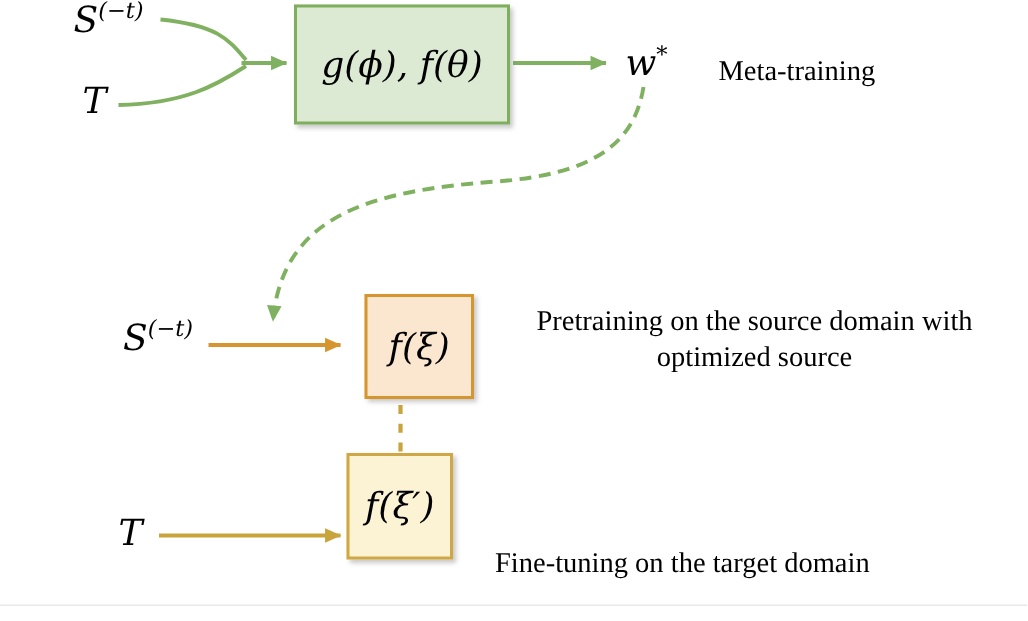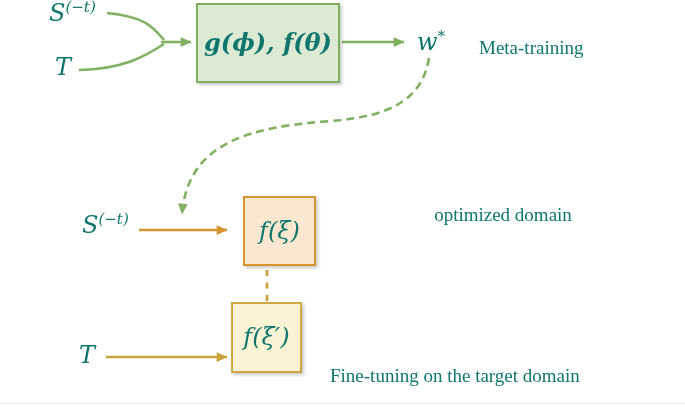--- a/index.html
+++ b/index.html
@@ -2,21 +2,21 @@
 <html><head>
 <meta charset="utf-8">
 <style>
   html,body{margin:0;padding:0;background:#ffffff;}
   .stage{
     position:relative;
     width:685px;height:414px;
     background:#ffffff;
     overflow:hidden;
     font-family:"Liberation Serif", serif;
-    color:#0f766e;
+    color:#000000;
   }
   .stage svg{position:absolute;left:0;top:0;z-index:1;}
   .abs{position:absolute;z-index:2;white-space:nowrap;}
   .math{
     font-family:"DejaVu Serif","Liberation Serif",serif;
     font-style:italic;
     font-size:24px;
     line-height:1.1;
   }
   .math sup{font-size:15px;font-style:italic;line-height:0;}
@@ -26,21 +26,21 @@
     line-height:24px;
   }
   .node{
     position:absolute;z-index:2;
     display:flex;align-items:center;justify-content:center;
     box-shadow:2px 2px 3px rgba(120,120,120,0.4);
   }
   .node .math{font-size:24px;}
   .box-meta{
     left:196px;top:3px;width:140px;height:76px;
-    background:#dcead3;border:2.5px solid #7fae5f;font-weight:bold;
+    background:#dcead3;border:2.5px solid #7fae5f;
   }
   .box-pretrain{
     left:243px;top:196px;width:69px;height:66px;
     background:#fbe7cf;border:2.5px solid #d6952e;
   }
   .box-finetune{
     left:231px;top:302px;width:67px;height:67px;
     background:#fbf3d4;border:2.5px solid #cfa845;
   }
   .pretrain-caption{
@@ -92,21 +92,22 @@
 
   <div class="abs caption" style="left:479px;top:36px;">Meta-training</div>
 
   <div class="abs math" style="left:82px;top:212px;"><span>S</span><sup>(−t)</sup></div>
 
   <div class="node box-pretrain">
     <span class="math">f(ξ)</span>
   </div>
 
   <div class="abs caption pretrain-caption">
-    <div>optimized domain</div>
+    <div>Pretraining on the source domain with</div>
+    <div>optimized source</div>
   </div>
 
   <div class="abs math" style="left:79px;top:342px;"><span>T</span></div>
 
   <div class="node box-finetune">
     <span class="math">f(ξ′)</span>
   </div>
 
   <div class="abs caption" style="left:330px;top:364px;">Fine-tuning on the target domain</div>
 

